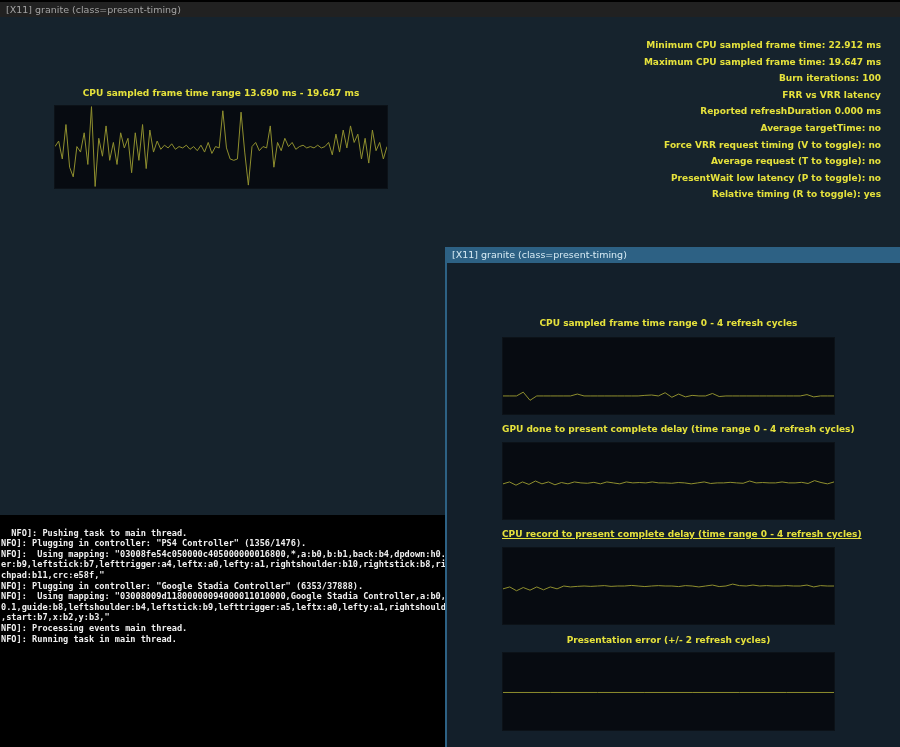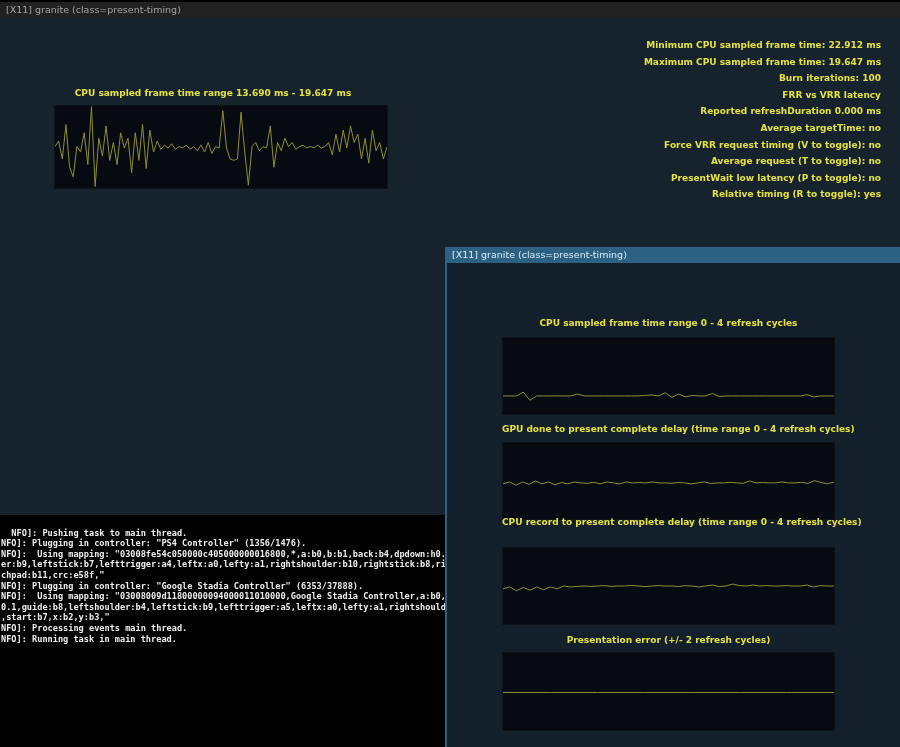--- a/index.html
+++ b/index.html
@@ -21,21 +21,21 @@
   }
   .chart-title {
     position:absolute; color:#e6e23c; font-size:9px; font-weight:bold;
     text-align:center; white-space:nowrap;
   }
   .graph {
     position:absolute; background:#070b11; border:1px solid #0c1218;
   }
   .graph svg { width:100%; height:100%; display:block; }
   .graph polyline { fill:none; stroke:#8f8f2e; stroke-width:1; }
-  .w1-chart-title { left:46px; top:71px; width:334px; }
+  .w1-chart-title { left:54px; top:71px; width:334px; }
   .w1-graph { left:54px; top:88px; width:334px; height:84px; }
   .stats {
     position:absolute; top:20px; right:19px; text-align:right;
     color:#e6e23c; font-size:9px; font-weight:bold; line-height:16.6px;
     white-space:nowrap;
   }
   
   .terminal {
     position:absolute; left:0; top:515px; width:454px; height:232px;
     background:#000; color:#efefef;
@@ -50,21 +50,21 @@
   }
   .w2-titlebar {
     position:absolute; left:0; top:0; width:100%; height:16px;
     background:#2d6184; color:#d8ecf5;
     font-size:9.5px; line-height:16px; padding-left:5px;
   }
   .w2 .chart-title { left:55px; width:333px; }
   .w2 .graph { left:55px; width:333px; height:78px; }
   .w2-t1 { top:71px; }  .w2-g1 { top:90px; }
   .w2-t2 { top:177px; } .w2-g2 { top:195px; }
-  .w2-t3 { top:270px; } .w2-g3 { top:300px; }
+  .w2-t3 { top:282px;text-decoration:underline; } .w2-g3 { top:300px; }
   .w2-t4 { top:388px; } .w2-g4 { top:405px; height:79px !important; }
 </style>
 </head>
 <body>
 
 <div class="w1-titlebar">
   <span>[X11] granite (class=present-timing)</span>
 </div>
 
 <div class="w1-body">

